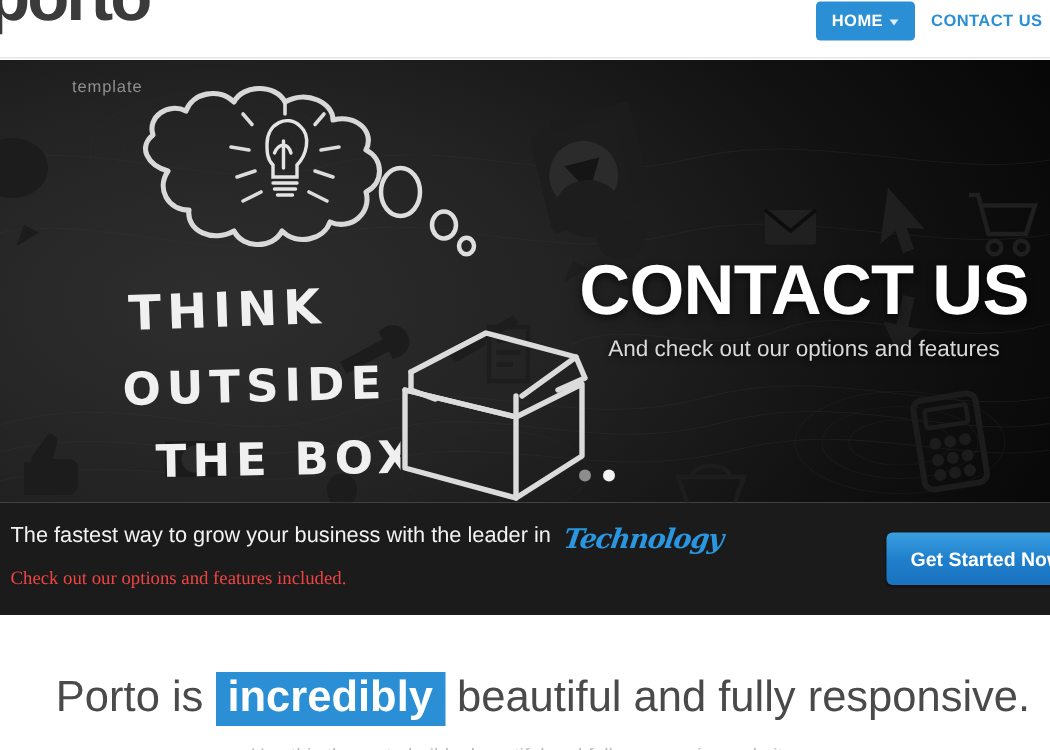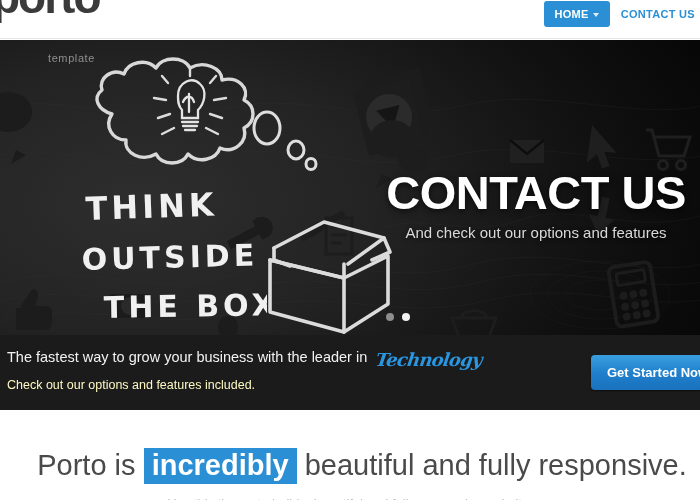--- a/index.html
+++ b/index.html
@@ -114,21 +114,21 @@
   .cta-script {
     font-family:"DejaVu Serif", serif;
     font-style:italic; font-weight:bold;
     font-size:18px; color:#2a96e0;
     letter-spacing:-0.8px;
     transform:skewX(-8deg);
     display:inline-block;
   }
   .cta-line2 {
     margin-top:8px;
-    font-size:12.5px; color:#fef9c3; font-weight:400; white-space:nowrap;
+    font-size:12.5px; color:#ef4444; font-weight:400; white-space:nowrap;font-family:Liberation Serif, serif;
   }
   .cta-btn {
     position:absolute; left:591px; top:355px;
     padding:10px 16px;
     background:linear-gradient(to bottom, #3a9fe0 0%, #1f7fcc 52%, #1a72bd 100%);
     border:none; border-radius:4px;
     color:#ffffff; font-size:13px; font-weight:bold;
     white-space:nowrap; cursor:pointer;
     box-shadow:0 1px 2px rgba(0,0,0,.5);
     z-index:12;

